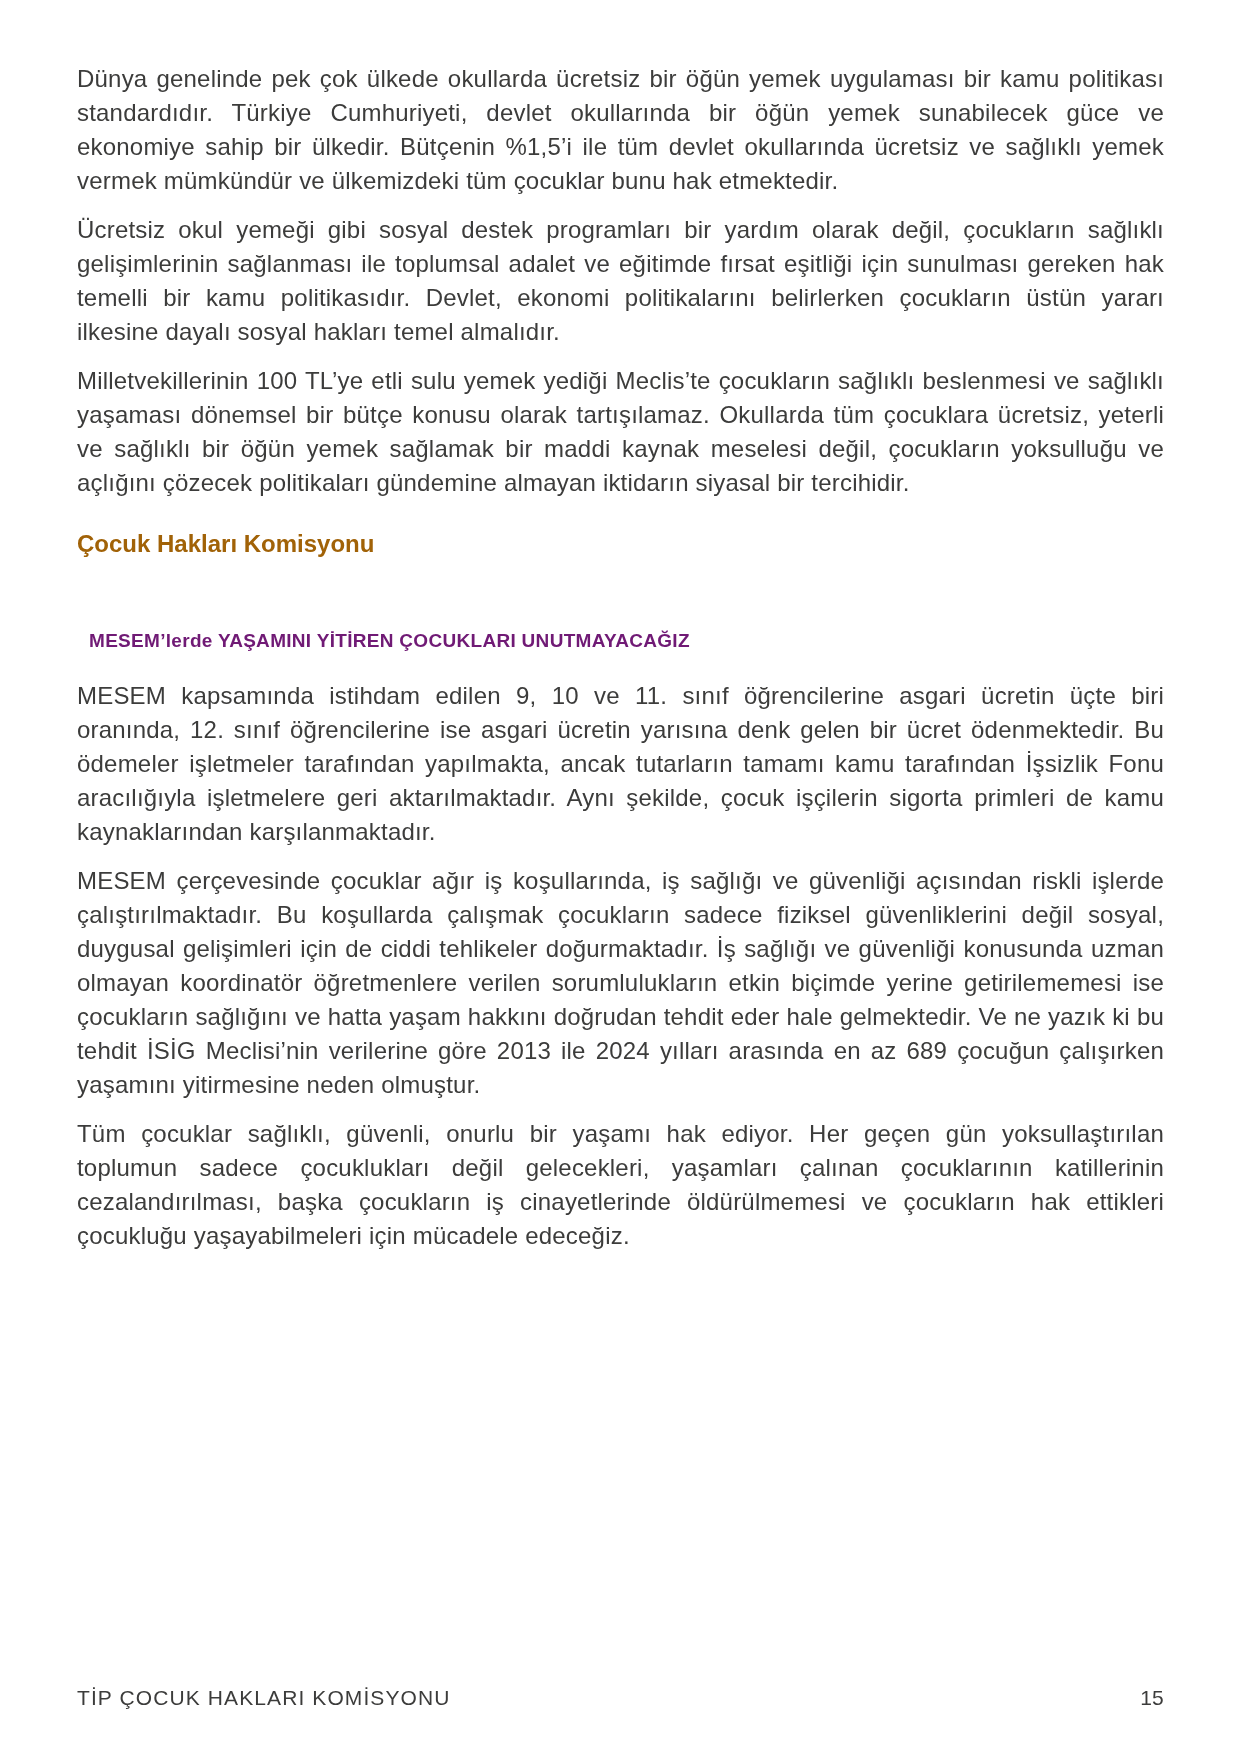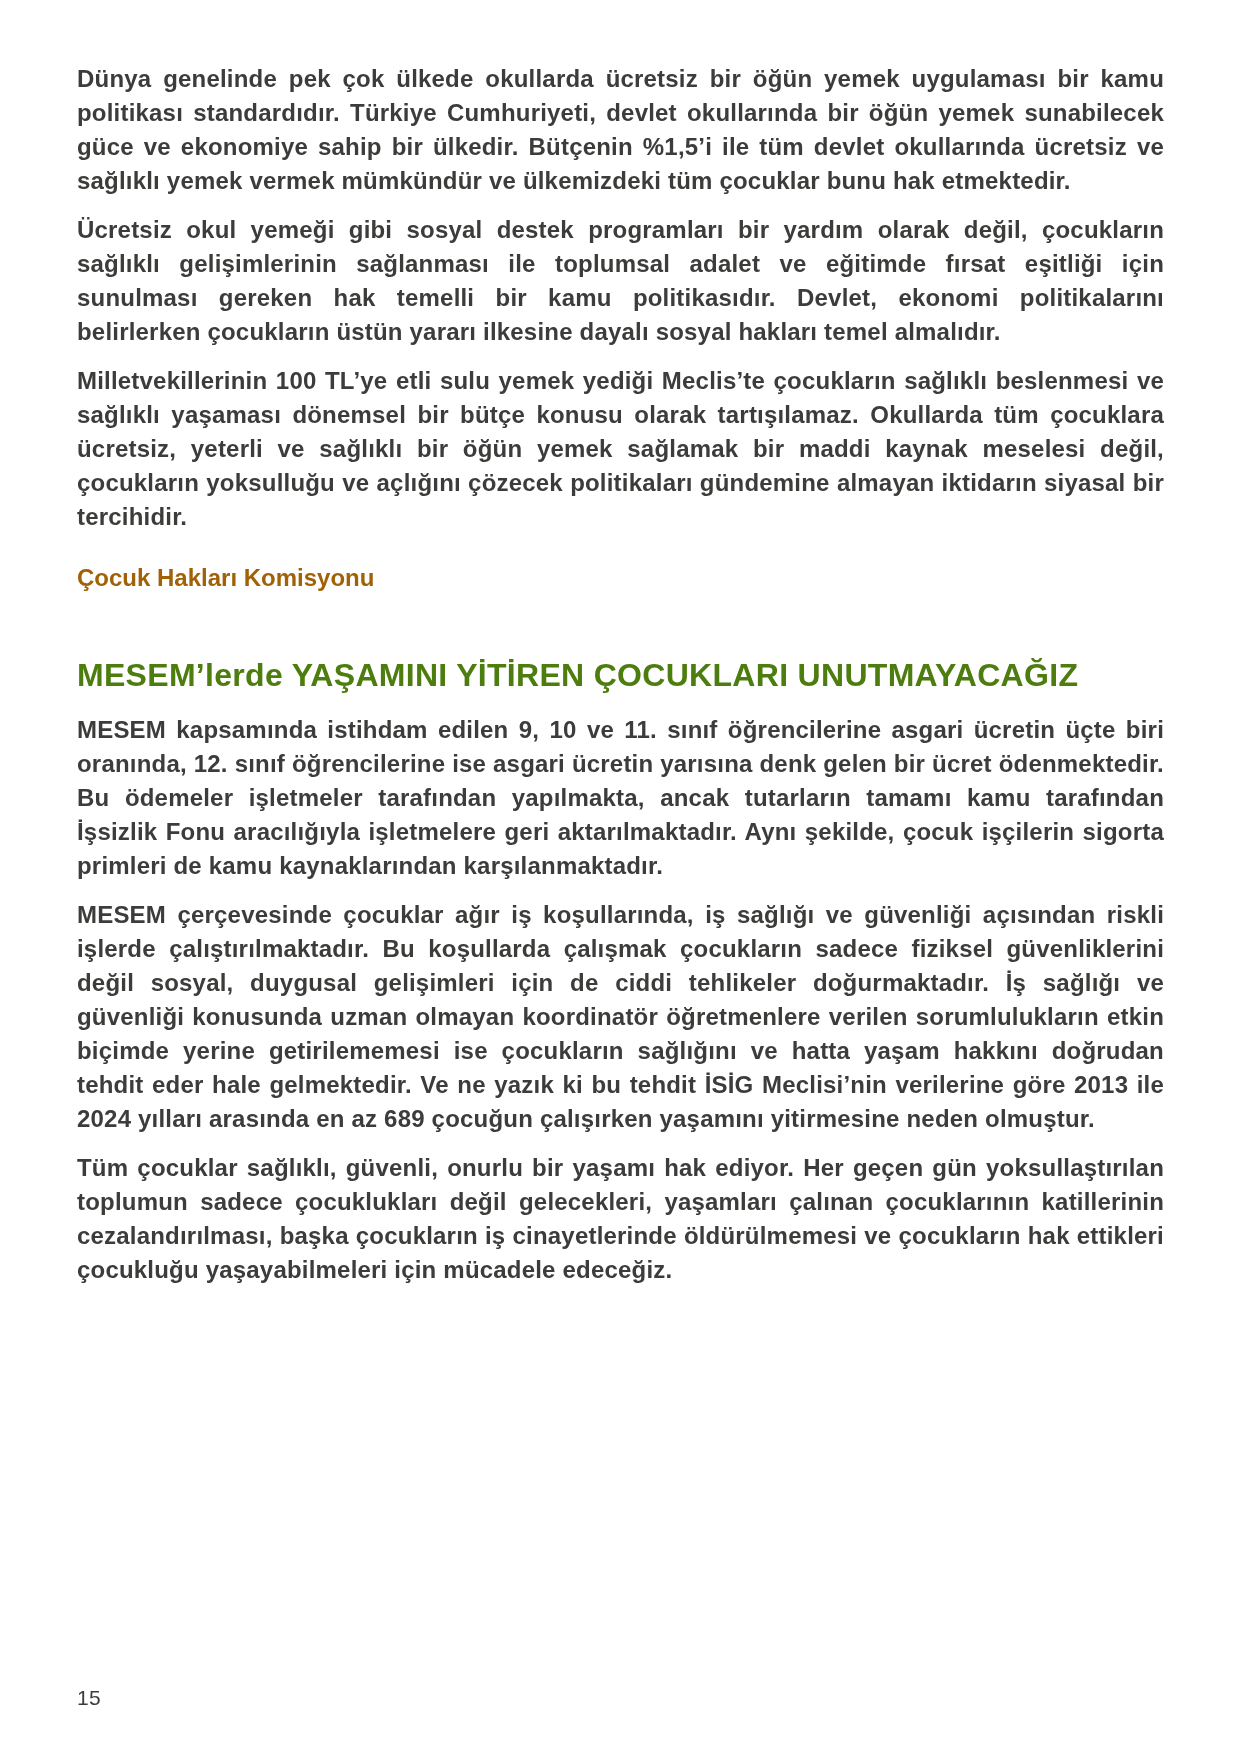--- a/index.html
+++ b/index.html
@@ -21,36 +21,35 @@
     background: #ffffff;
     overflow: hidden;
   }
   .body-text p.para {
     font-size: 24px;
     line-height: 34px;
     color: #3c3c3b;
     text-align: justify;
     margin: 0 0 15px 0;
     letter-spacing: 0.2px;
-    font-weight: bold;
   }
   .signature {
     font-size: 24px;
     line-height: 34px;
     font-weight: bold;
     color: #a16207;
     margin: 27px 0 0 0;
   }
   .section-title {
-    font-size: 32px;
+    font-size: 19px;
     line-height: 32px;
     font-weight: bold;
-    color: #4d7c0f;
+    color: #701a75;
     letter-spacing: 0.3px;
-    margin: 64px 0 22px 0;
+    margin: 64px 0 22px 12px;
   }
   .footer {
     position: absolute;
     left: 77px;
     right: 77px;
     bottom: 44px;
     display: flex;
     justify-content: space-between;
     align-items: baseline;
     font-size: 21px;
@@ -71,15 +70,16 @@
     <p class="para">Dünya genelinde pek çok ülkede okullarda ücretsiz bir öğün yemek uygulaması bir kamu politikası standardıdır. Türkiye Cumhuriyeti, devlet okullarında bir öğün yemek sunabilecek güce ve ekonomiye sahip bir ülkedir. Bütçenin %1,5’i ile tüm devlet okullarında ücretsiz ve sağlıklı yemek vermek mümkündür ve ülkemizdeki tüm çocuklar bunu hak etmektedir.</p>
     <p class="para">Ücretsiz okul yemeği gibi sosyal destek programları bir yardım olarak değil, çocukların sağlıklı gelişimlerinin sağlanması ile toplumsal adalet ve eğitimde fırsat eşitliği için sunulması gereken hak temelli bir kamu politikasıdır. Devlet, ekonomi politikalarını belirlerken çocukların üstün yararı ilkesine dayalı sosyal hakları temel almalıdır.</p>
     <p class="para">Milletvekillerinin 100 TL’ye etli sulu yemek yediği Meclis’te çocukların sağlıklı beslenmesi ve sağlıklı yaşaması dönemsel bir bütçe konusu olarak tartışılamaz. Okullarda tüm çocuklara ücretsiz, yeterli ve sağlıklı bir öğün yemek sağlamak bir maddi kaynak meselesi değil, çocukların yoksulluğu ve açlığını çözecek politikaları gündemine almayan iktidarın siyasal bir tercihidir.</p>
     <p class="signature">Çocuk Hakları Komisyonu</p>
     <h2 class="section-title">MESEM’lerde YAŞAMINI YİTİREN ÇOCUKLARI UNUTMAYACAĞIZ</h2>
     <p class="para">MESEM kapsamında istihdam edilen 9, 10 ve 11. sınıf öğrencilerine asgari ücretin üçte biri oranında, 12. sınıf öğrencilerine ise asgari ücretin yarısına denk gelen bir ücret ödenmektedir. Bu ödemeler işletmeler tarafından yapılmakta, ancak tutarların tamamı kamu tarafından İşsizlik Fonu aracılığıyla işletmelere geri aktarılmaktadır. Aynı şekilde, çocuk işçilerin sigorta primleri de kamu kaynaklarından karşılanmaktadır.</p>
     <p class="para">MESEM çerçevesinde çocuklar ağır iş koşullarında, iş sağlığı ve güvenliği açısından riskli işlerde çalıştırılmaktadır. Bu koşullarda çalışmak çocukların sadece fiziksel güvenliklerini değil sosyal, duygusal gelişimleri için de ciddi tehlikeler doğurmaktadır. İş sağlığı ve güvenliği konusunda uzman olmayan koordinatör öğretmenlere verilen sorumlulukların etkin biçimde yerine getirilememesi ise çocukların sağlığını ve hatta yaşam hakkını doğrudan tehdit eder hale gelmektedir. Ve ne yazık ki bu tehdit İSİG Meclisi’nin verilerine göre 2013 ile 2024 yılları arasında en az 689 çocuğun çalışırken yaşamını yitirmesine neden olmuştur.</p>
     <p class="para">Tüm çocuklar sağlıklı, güvenli, onurlu bir yaşamı hak ediyor. Her geçen gün yoksullaştırılan toplumun sadece çocuklukları değil gelecekleri, yaşamları çalınan çocuklarının katillerinin cezalandırılması, başka çocukların iş cinayetlerinde öldürülmemesi ve çocukların hak ettikleri çocukluğu yaşayabilmeleri için mücadele edeceğiz.</p>
   </div>
   <div class="footer">
+    <span class="footer-left">TİP ÇOCUK HAKLARI KOMİSYONU</span>
     <span class="footer-page">15</span>
   </div>
 </div>
 
 </body></html>

